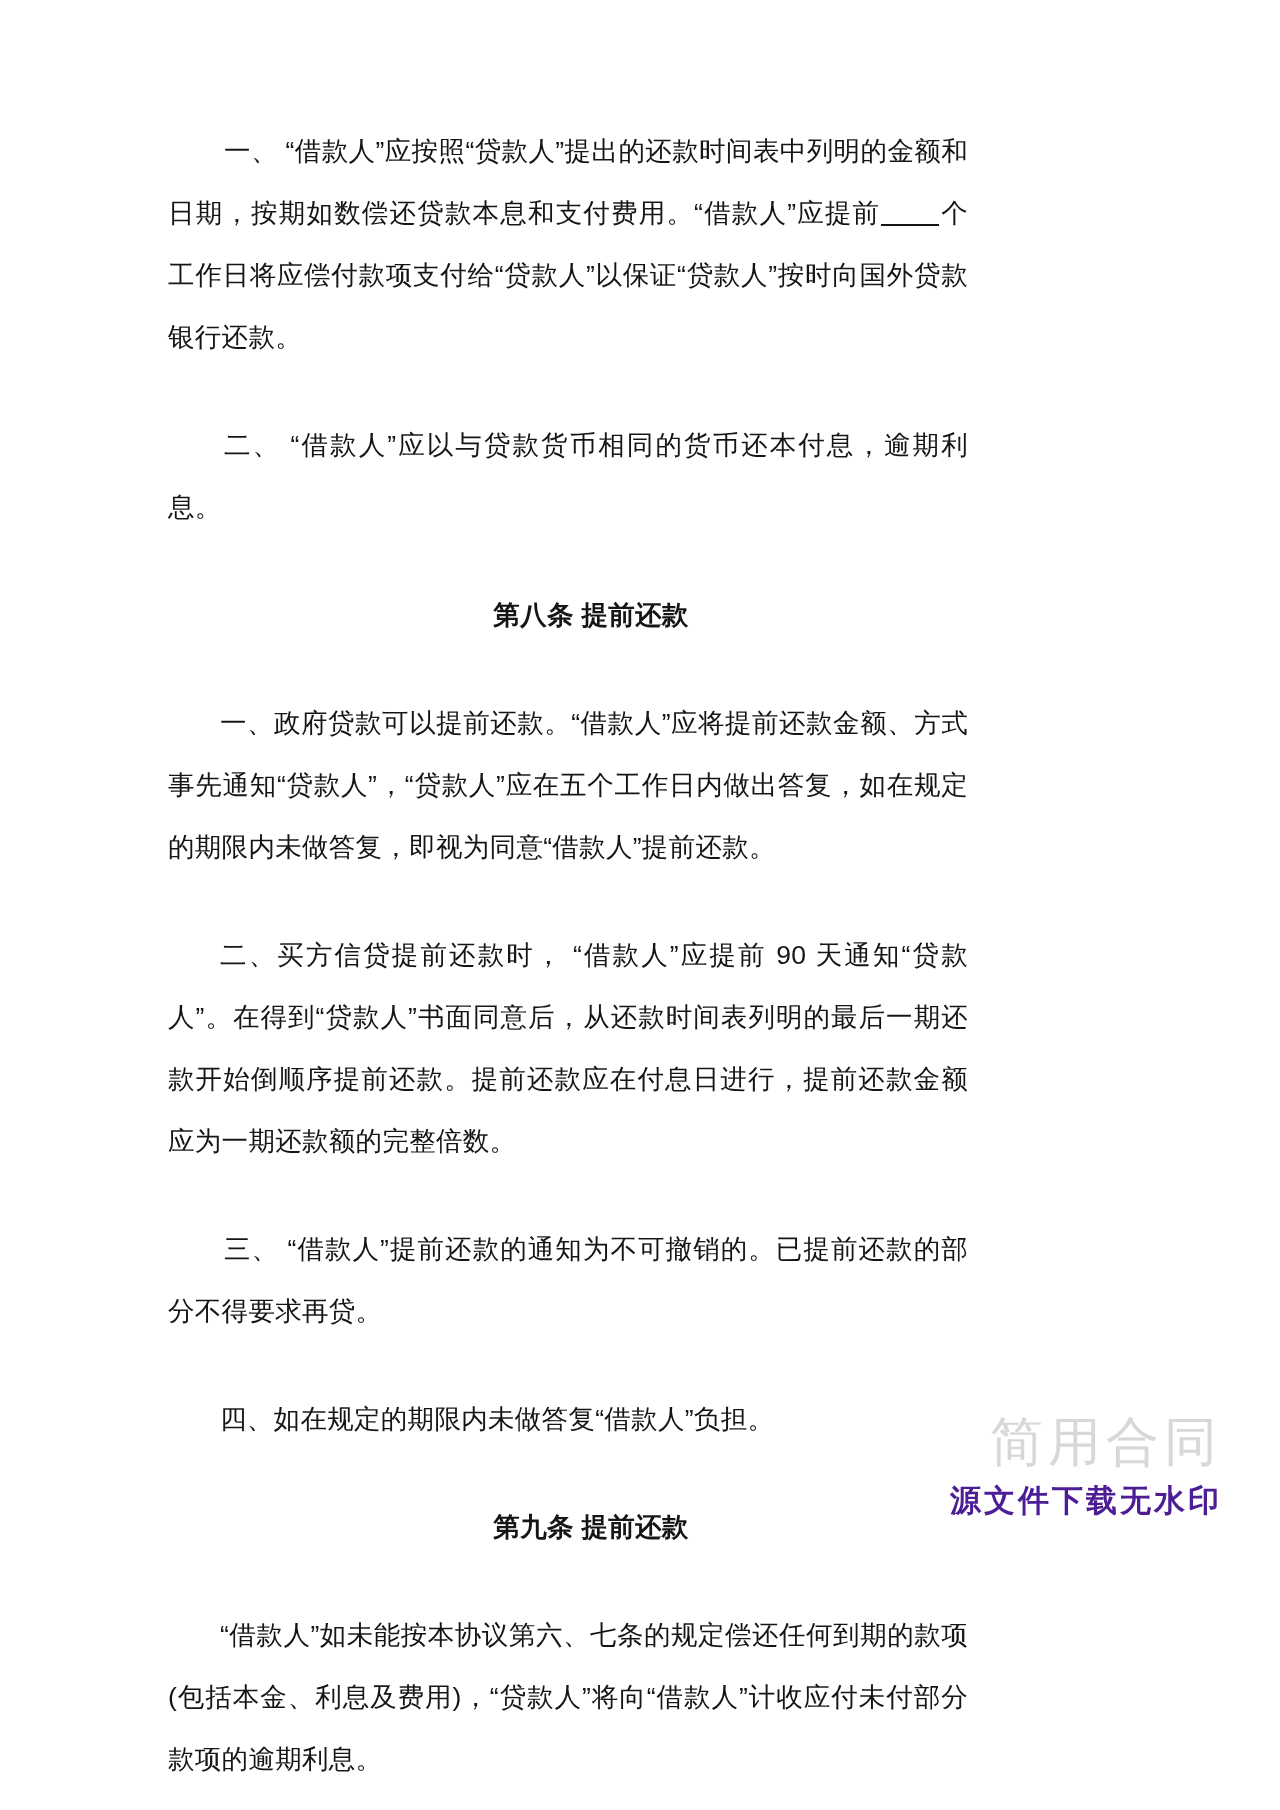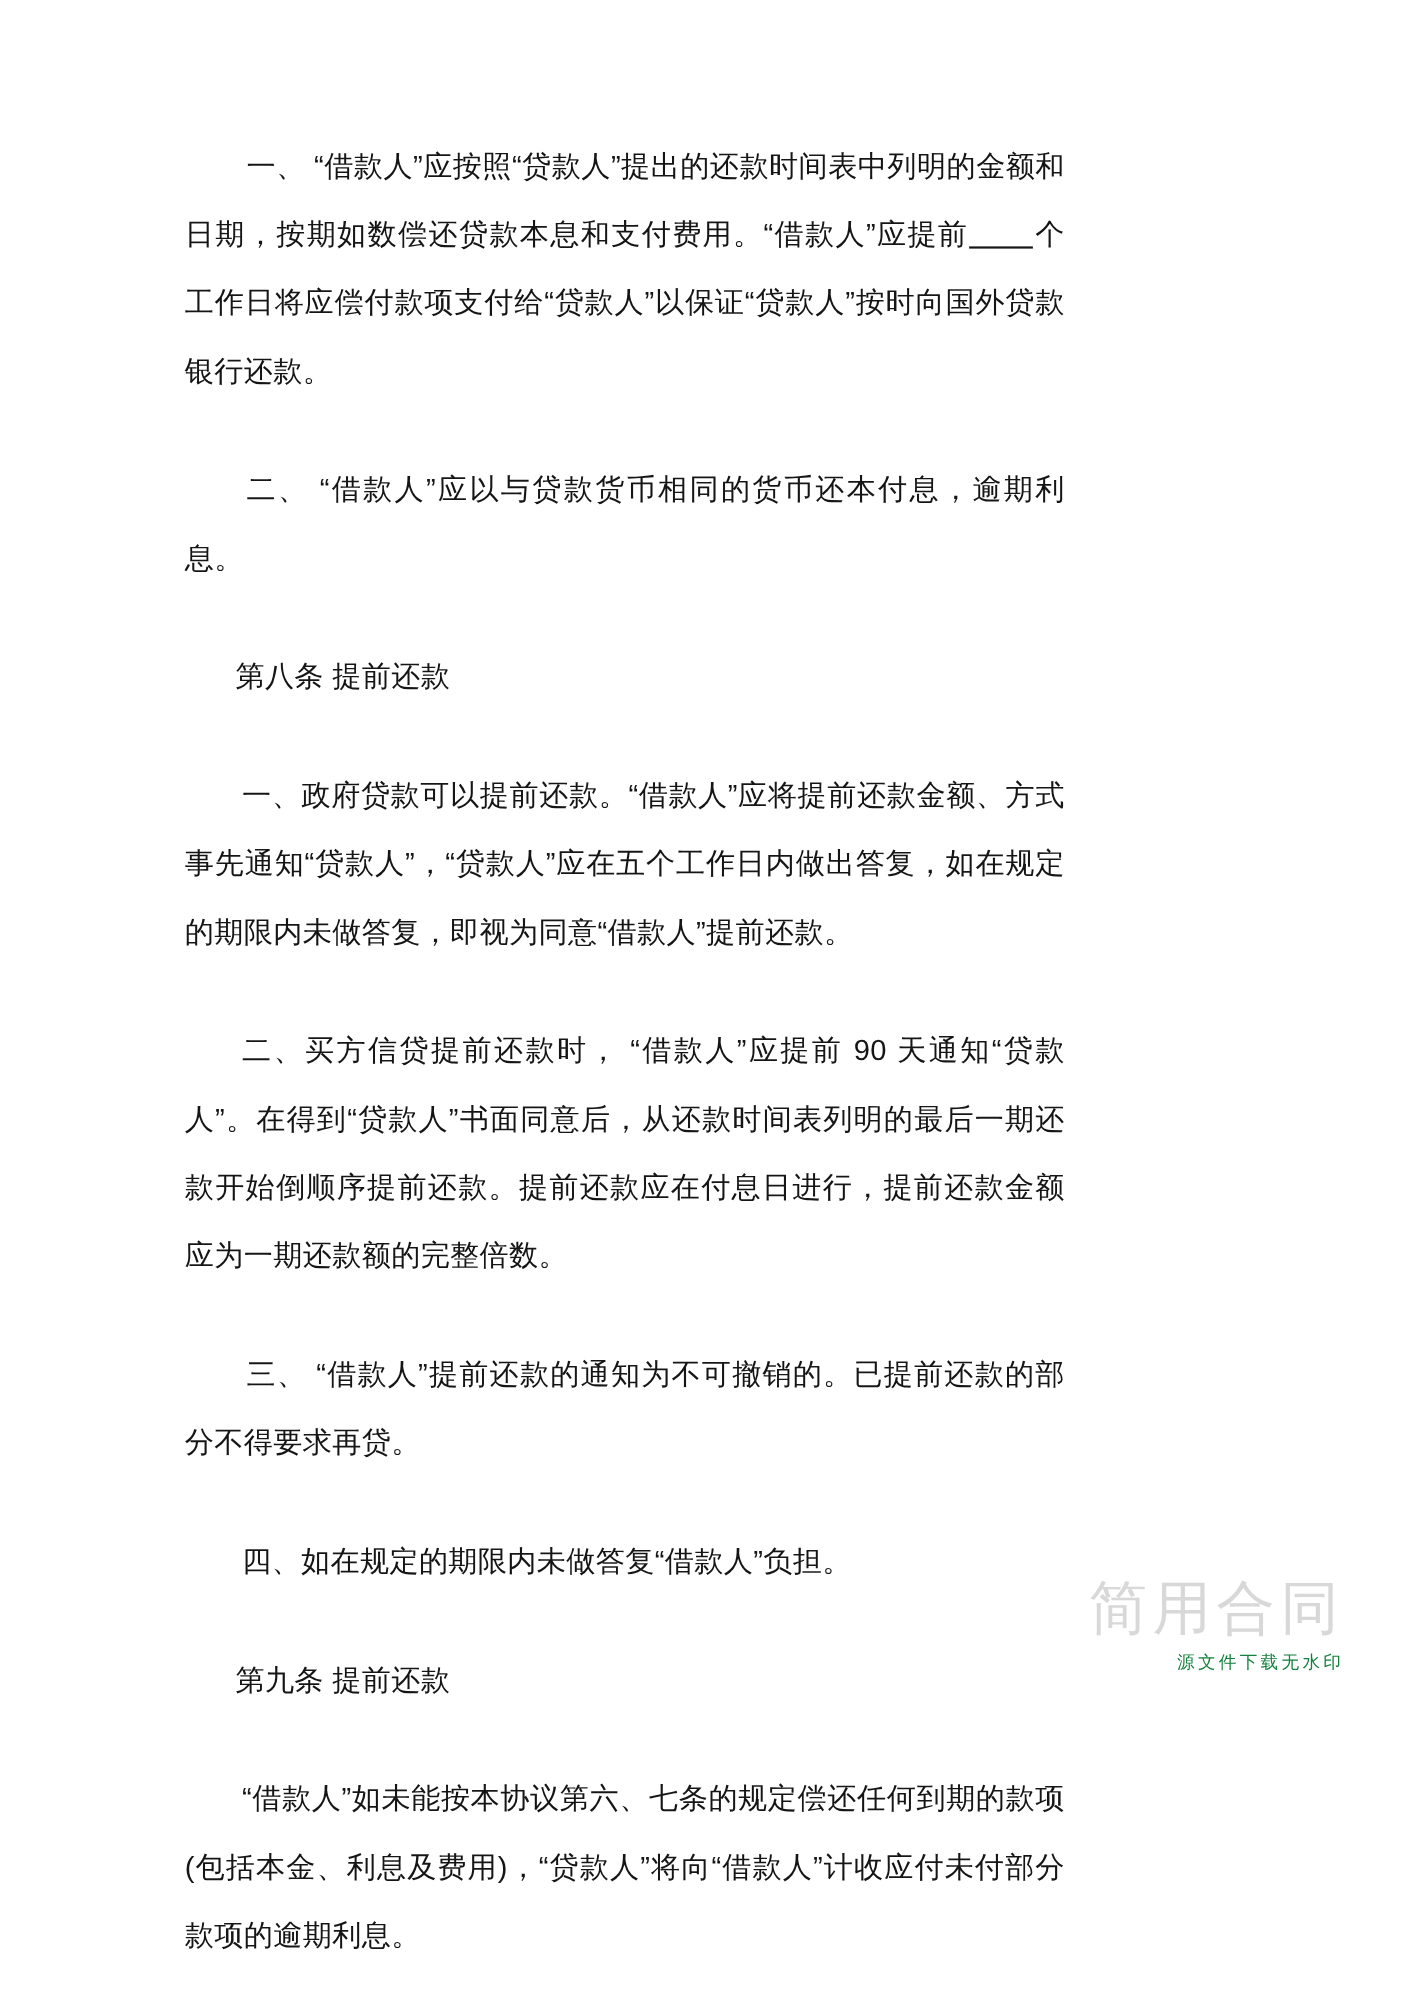--- a/index.html
+++ b/index.html
@@ -40,21 +40,22 @@
   .para.indent-small {
     text-indent: 52px;
   }
   .heading {
     font-size: 26.5px;
     line-height: 62px;
     color: #151515;
     margin: 0 0 28px 0;
     text-indent: 46px;
     letter-spacing: 0.3px;
-    font-weight: 400;
+    font-weight: 700;
+    text-align: center;
   }
   .blank-line {
     display: inline-block;
     width: 58px;
     border-bottom: 2px solid #151515;
     vertical-align: -4px;
     margin: 0 1px;
   }
   .gap-lg { height: 18px; }
   .watermark {
@@ -67,23 +68,23 @@
   }
   .watermark-main {
     font-size: 53px;
     font-weight: 400;
     color: #d8d8d8;
     letter-spacing: 5px;
     line-height: 1.05;
     white-space: nowrap;
   }
   .watermark-sub {
-    font-size: 16px;
-    font-weight: 400;
-    color: #15803d;
+    font-size: 31px;
+    font-weight: 700;
+    color: #4c1d95;
     letter-spacing: 3px;
     margin-top: 10px;
     white-space: nowrap;
   }
 </style>
 </head>
 <body>
 
 <div class="page">
 

